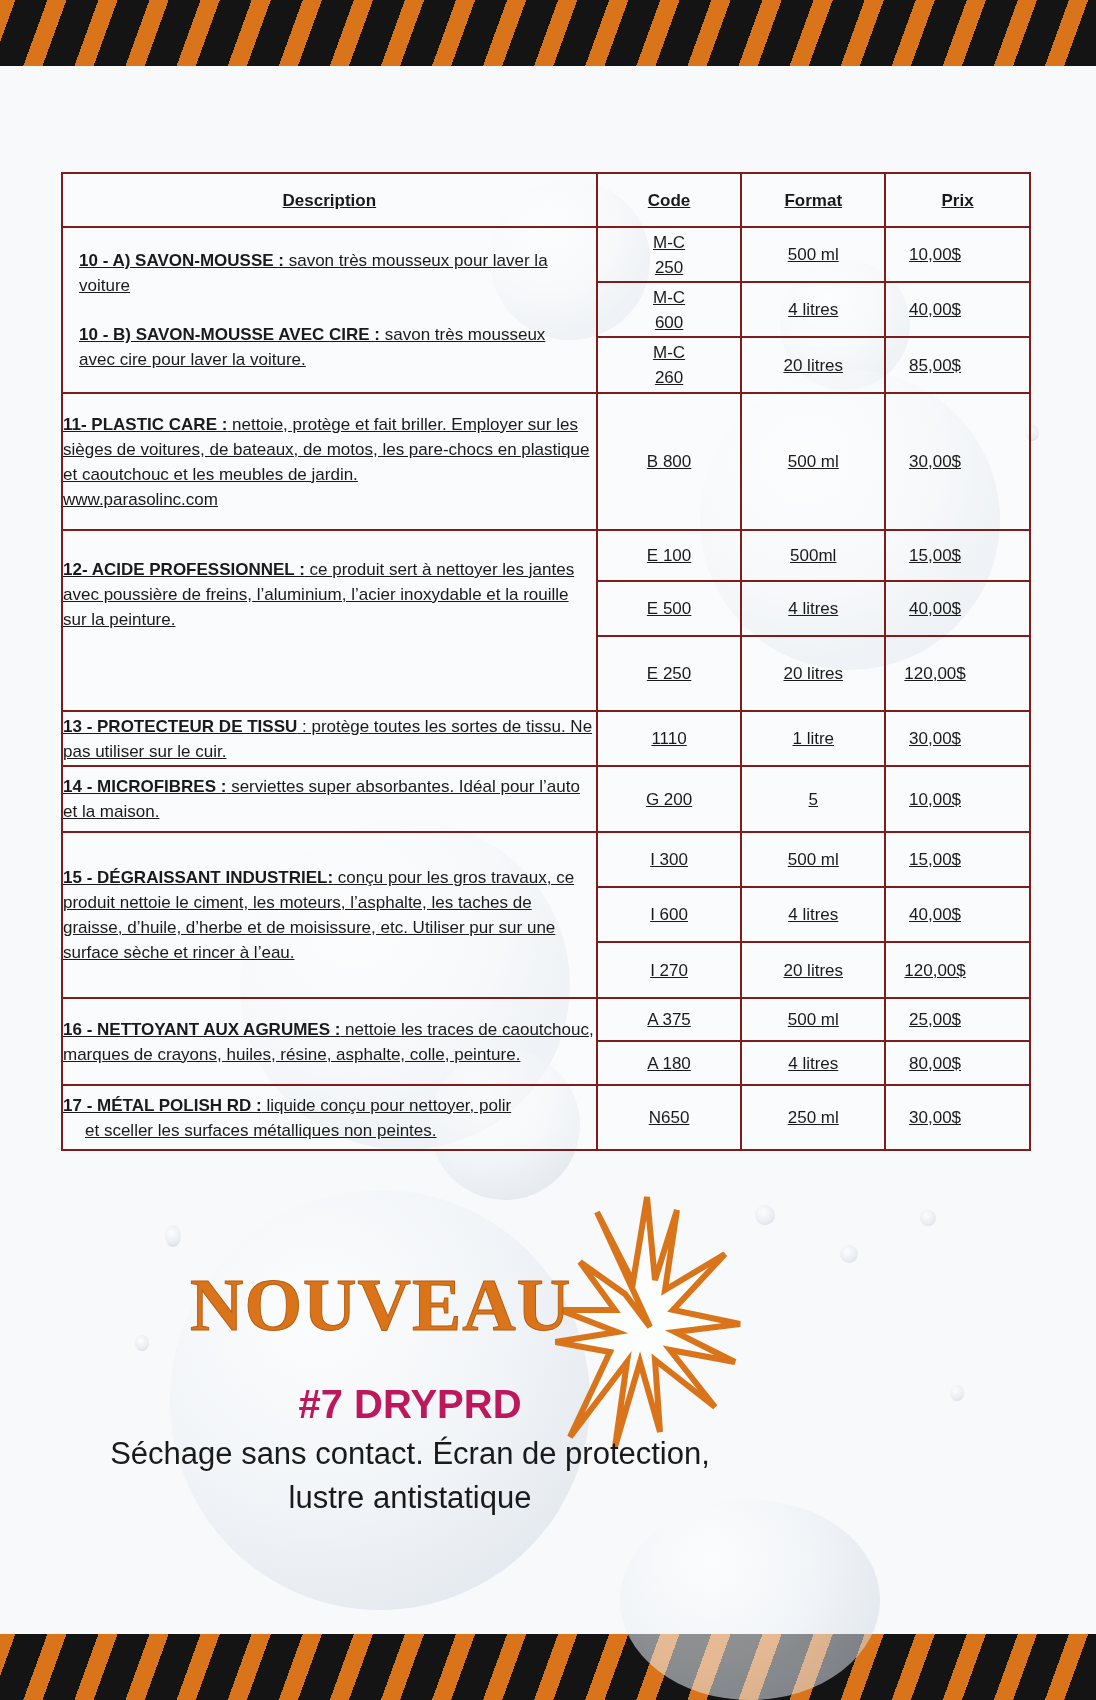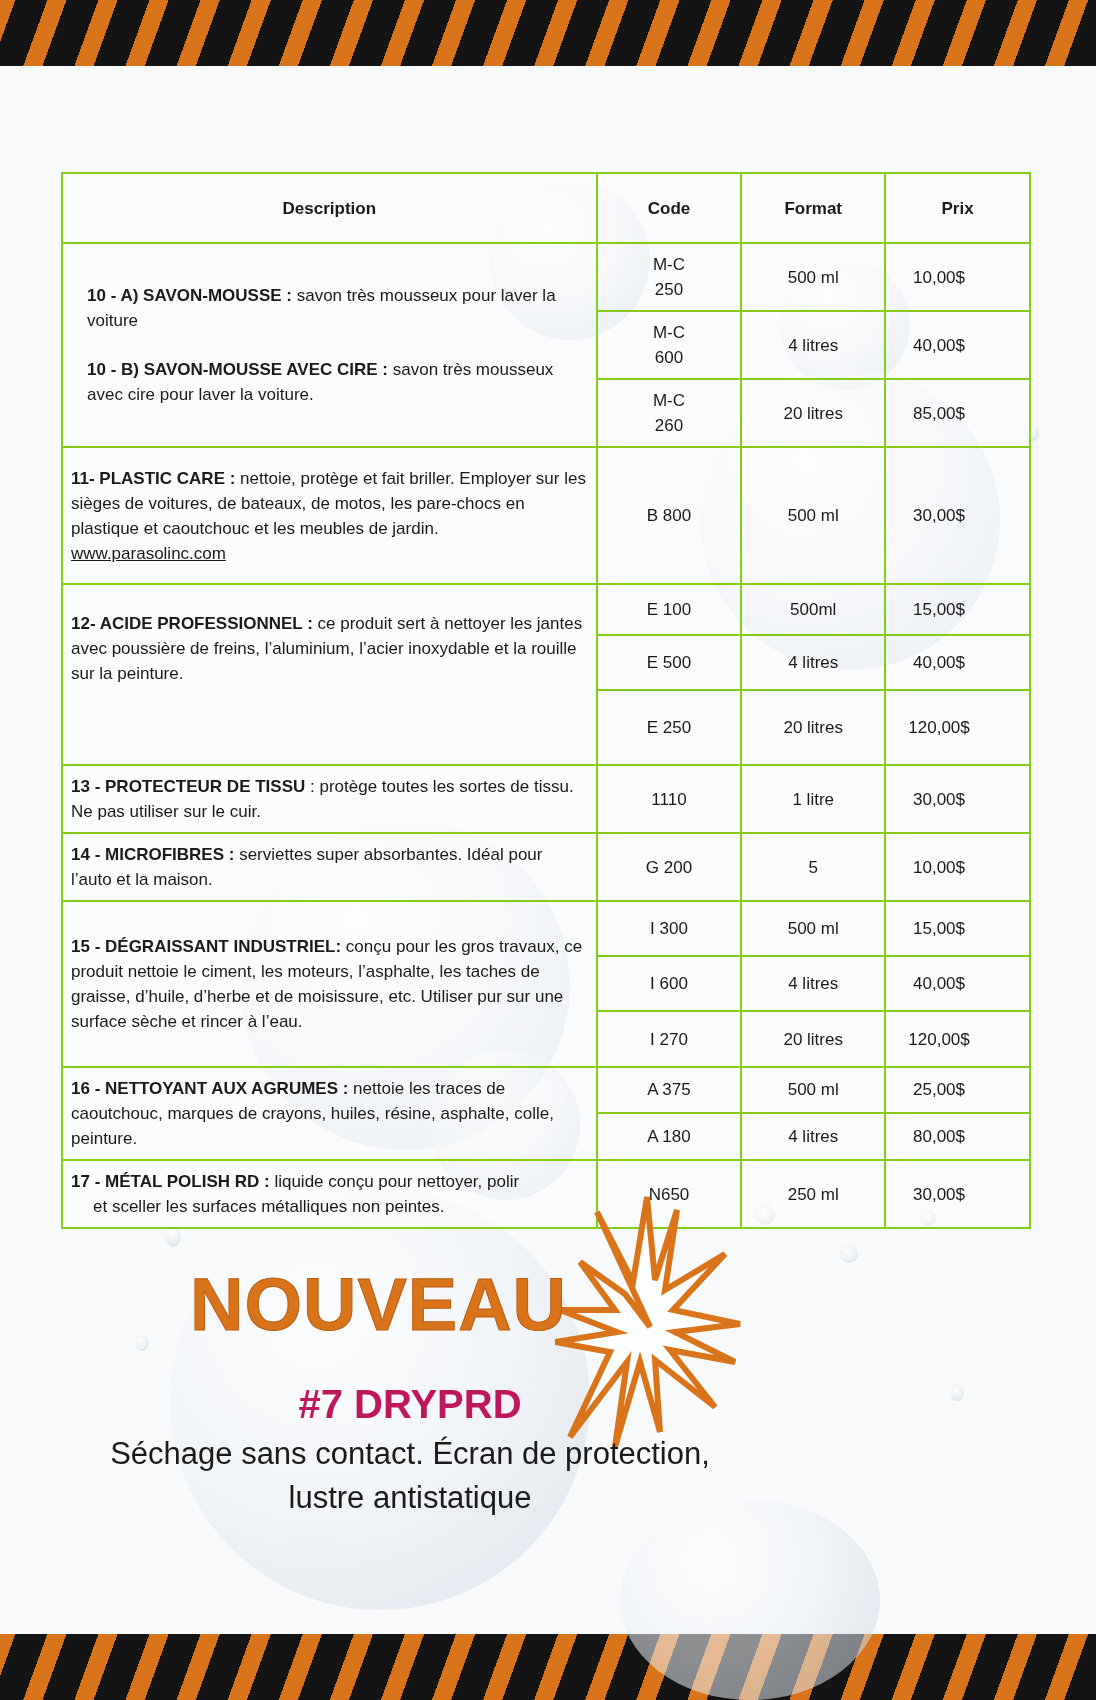--- a/index.html
+++ b/index.html
@@ -36,43 +36,44 @@
     transform: scaleX(-1); white-space: nowrap;
   }
 
   table.prices {
     position: absolute; left: 61px; top: 172px;
     width: 970px; border-collapse: collapse;
     font-size: 17px; line-height: 25px;
     background: rgba(255,255,255,0.35);
   }
   table.prices th, table.prices td {
-    border: 2px solid #84cc16;
-    padding: 8px;
+    border: 2px solid #7f1d1d;
+    padding: 0;
+    text-decoration: underline;
   }
   table.prices th {
     font-weight: bold; font-size: 17px; height: 52px; text-align: center;
   }
   col.c-desc { width: 536px; }
   col.c-code { width: 145px; }
   col.c-fmt { width: 144px; }
   col.c-prix { width: 145px; }
   td.desc { padding: 2px 10px 2px 12px; vertical-align: middle; }
   td.desc .title { font-weight: bold; }
   td.desc .para { margin: 16px; }
   td.desc .para + .para { margin-top: 24px; }
   td.desc .link { text-decoration: underline; display: block; }
   td.code, td.fmt { text-align: center; vertical-align: middle; }
   td.prix { text-align: center; padding-right: 45px !important; vertical-align: middle; }
   .code-stack span { display: block; line-height: 25px; }
 
   .nouveau {
     position: absolute; left: 190px; top: 1268px;
     font-size: 74px; font-weight: bold; color: #d9741a;
-    letter-spacing: 1px; line-height: 74px;
+    letter-spacing: 1px; line-height: 74px; font-family: Liberation Serif, serif;
     -webkit-text-stroke: 1px #b85d10;
   }
   .burst {
     position: absolute; left: 555px; top: 1192px; width: 190px; height: 270px;
   }
   .product-name {
     position: absolute; left: 0; width: 820px; top: 1382px; text-align: center;
     font-size: 40px; font-weight: bold; color: #be185d;
   }
   .product-desc {

